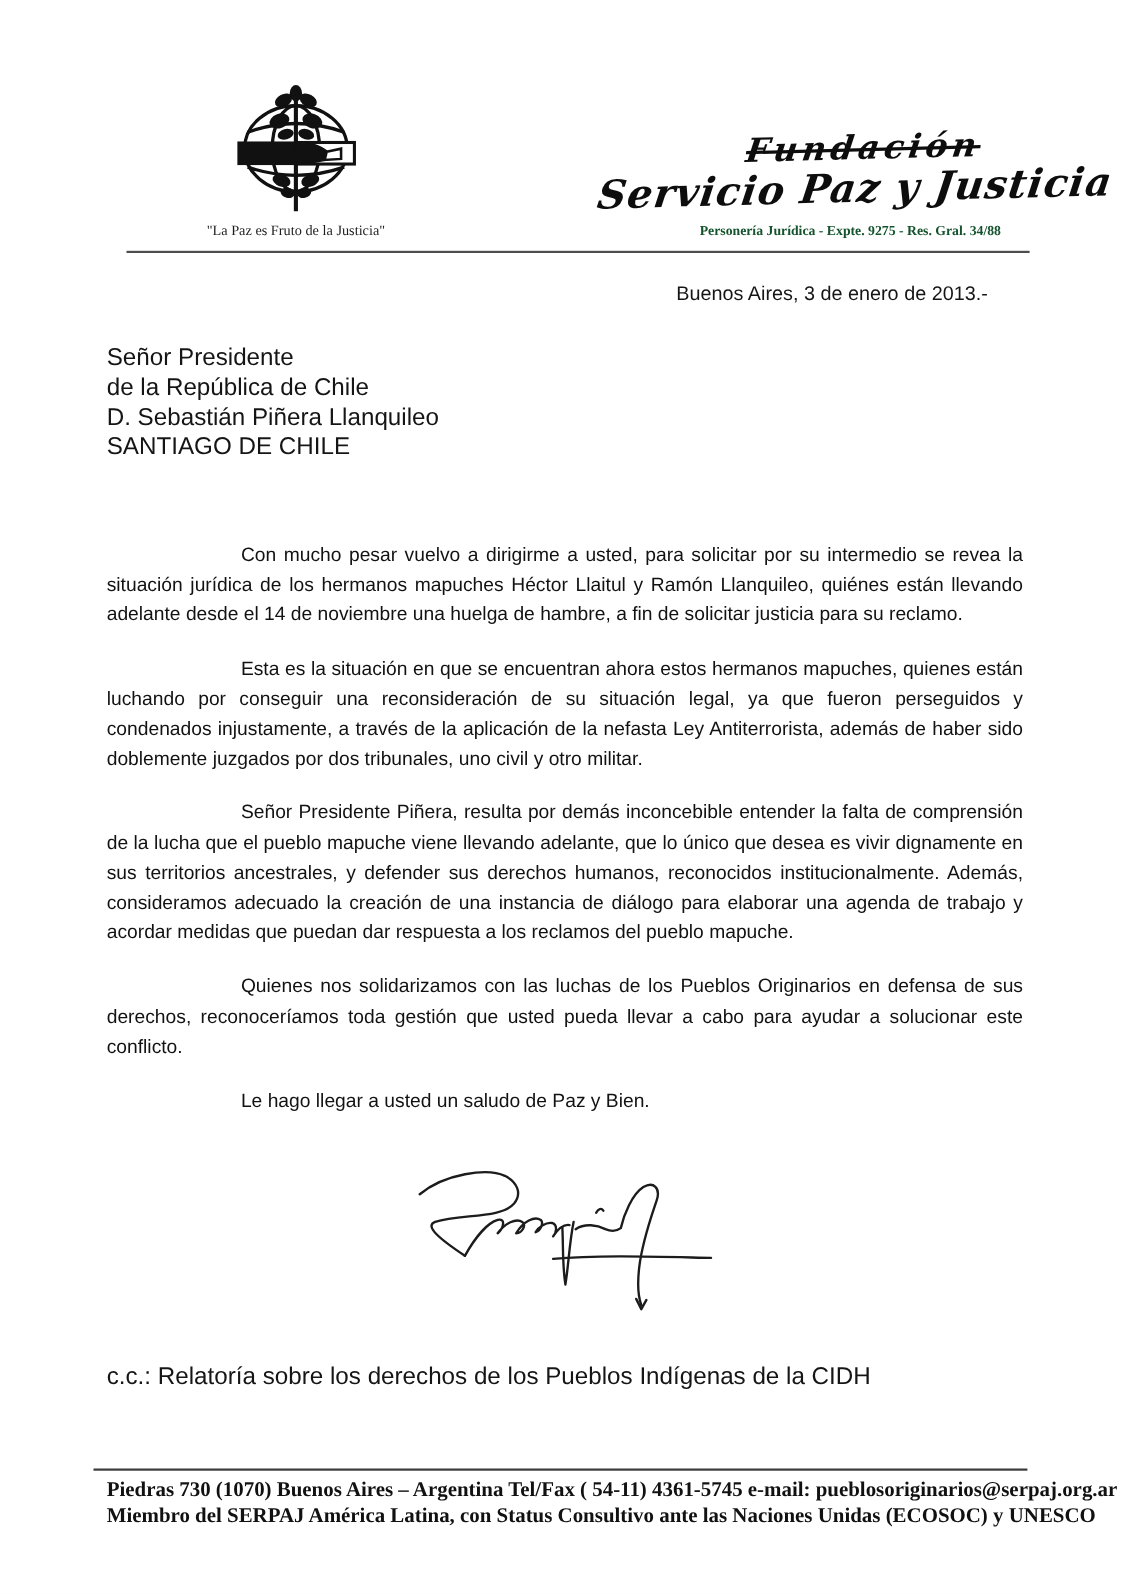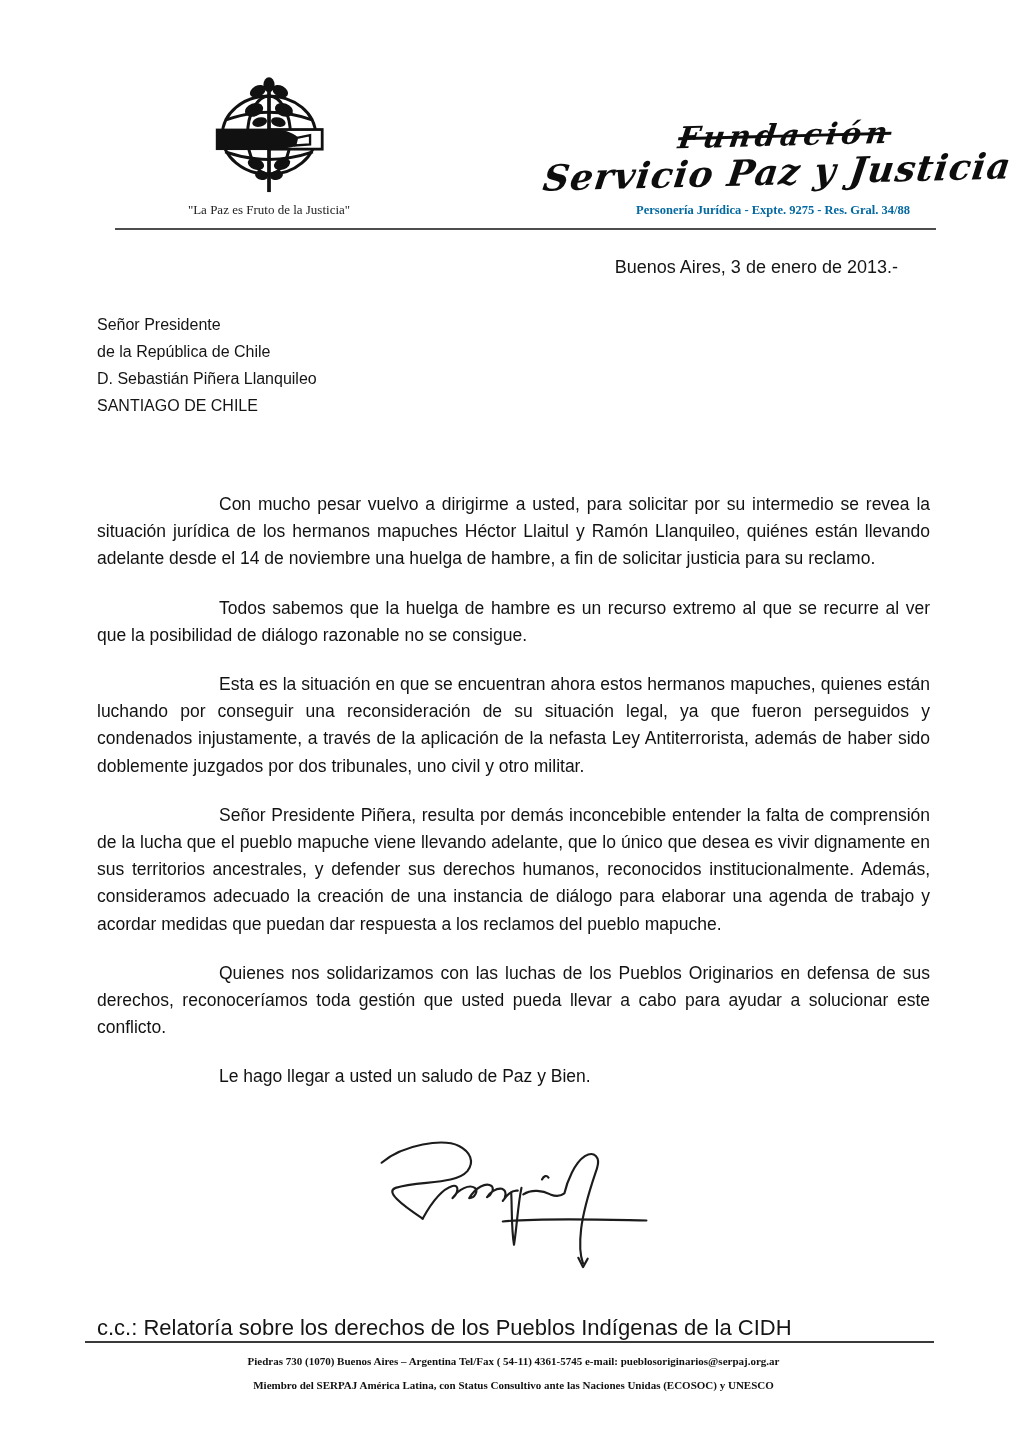--- a/index.html
+++ b/index.html
@@ -66,21 +66,21 @@
   .script-line2 {
     font-size: 36px;
     letter-spacing: 1px;
     line-height: 42px;
     white-space: nowrap;
   }
   .logo-right-caption {
     font-family: "Liberation Serif", serif;
     font-size: 12.5px;
     font-weight: bold;
-    color: #0369a1;
+    color: #14532d;
     margin-top: 14px;
     margin-right: 2px;
     white-space: nowrap;
   }
   .header-rule {
     height: 2px;
     background: #4d4d4d;
     margin-top: 10px;
     margin-left: 18px;
     margin-right: -6px;
@@ -88,21 +88,21 @@
 
   
   .date-line {
     margin-top: 27px;
     text-align: right;
     padding-right: 32px;
     font-size: 18px;
   }
   .recipient {
     margin-top: 33px;
-    font-size: 16px;
+    font-size: 22px;
     line-height: 27px;
   }
   .recipient-city { }
 
   
   .letter-body { margin-top: 50px; }
   .letter-body p {
     font-size: 17.5px;
     line-height: 27.2px;
     text-align: justify;
@@ -136,21 +136,21 @@
   }
   .footer-rule {
     height: 2px;
     background: #3a3a3a;
     margin-left: -12px;
     margin-right: -4px;
   }
   .footer-text {
     font-family: "Liberation Serif", serif;
     font-weight: bold;
-    font-size: 11px;
+    font-size: 19px;
     line-height: 24px;
     text-align: center;
     margin-top: 6px;
     color: #111;
     white-space: nowrap;
   }
 </style>
 </head>
 <body>
 
@@ -205,21 +205,20 @@
 
     <div class="recipient">
       <div>Señor Presidente</div>
       <div>de la República de Chile</div>
       <div>D. Sebastián Piñera Llanquileo</div>
       <div class="recipient-city">SANTIAGO DE CHILE</div>
     </div>
 
     <div class="letter-body">
       <p>Con mucho pesar vuelvo a dirigirme a usted, para solicitar por su intermedio se revea la situación jurídica de los hermanos mapuches Héctor Llaitul y Ramón Llanquileo, quiénes están llevando adelante desde el 14 de noviembre una huelga de hambre, a fin de solicitar justicia para su reclamo.</p>
-      <p>Todos sabemos que la huelga de hambre es un recurso extremo al que se recurre al ver que la posibilidad de diálogo razonable no se consigue.</p>
       <p>Esta es la situación en que se encuentran ahora estos hermanos mapuches, quienes están luchando por conseguir una reconsideración de su situación legal, ya que fueron perseguidos y condenados injustamente, a través de la aplicación de la nefasta Ley Antiterrorista, además de haber sido doblemente juzgados por dos tribunales, uno civil y otro militar.</p>
       <p>Señor Presidente Piñera, resulta por demás inconcebible entender la falta de comprensión de la lucha que el pueblo mapuche viene llevando adelante, que lo único que desea es vivir dignamente en sus territorios ancestrales, y defender sus derechos humanos, reconocidos institucionalmente.  Además, consideramos adecuado la creación de una instancia de diálogo para elaborar una agenda de trabajo y acordar medidas que puedan dar respuesta a los reclamos del pueblo mapuche.</p>
       <p>Quienes nos solidarizamos con las luchas de los Pueblos Originarios en defensa de sus derechos, reconoceríamos toda gestión que usted pueda llevar a cabo para ayudar a solucionar este conflicto.</p>
       <p>Le hago llegar a usted un saludo de Paz y Bien.</p>
     </div>
 
     <div class="signature-area">
       <span>
         <svg width="300" height="138" viewBox="0 0 320 148" aria-hidden="true">
           <g stroke="#1c1c1c" stroke-width="2.3" fill="none" stroke-linecap="round" stroke-linejoin="round">

